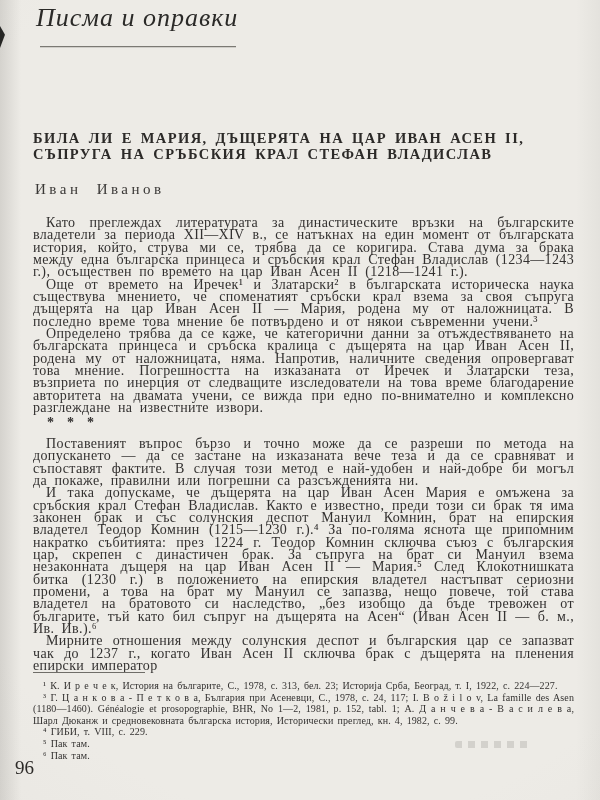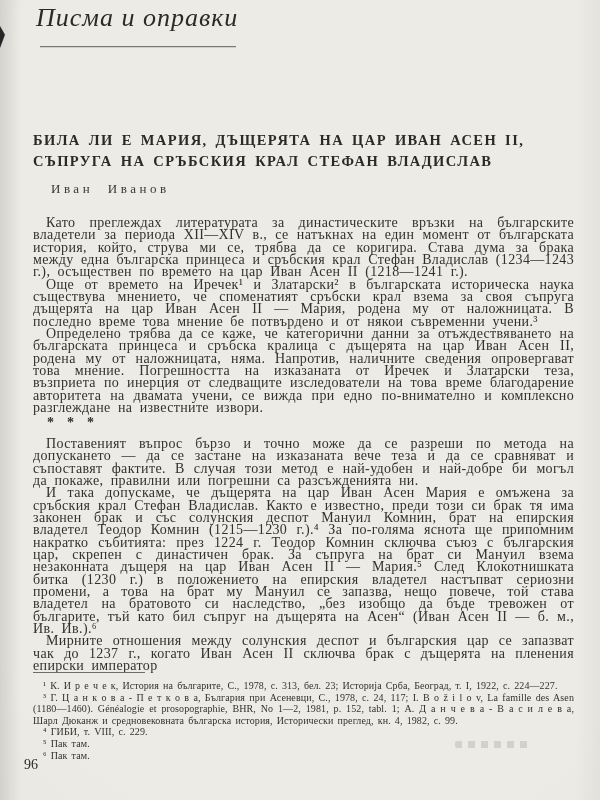--- a/index.html
+++ b/index.html
@@ -33,28 +33,27 @@
     color: #2b2a28;
     font-family: Liberation Serif, serif;
   }
   .header-rule {
     position: absolute; left: 40px; top: 46px; width: 196px; height: 1px;
     background: #7b7973;
     box-shadow: 0 1px 0 rgba(123,121,115,.25);
   }
   .article-title {
     position: absolute; left: 33px; top: 130px; width: 532px;
-    font-size: 14.5px; font-weight: bold; line-height: 21px;
+    font-size: 14.5px; font-weight: bold; line-height: 16px;
     letter-spacing: 1.4px; word-spacing: 3px; color: #2c2a28;
   }
   .article-author {
     position: absolute; left: 35px; top: 181px;
-    font-size: 13px; letter-spacing: 3.5px; word-spacing: 8px;
+    font-size: 15px; letter-spacing: 3.5px; word-spacing: 8px;
     color: #3a3836;
-    margin-left: 16px;
   }
   .article-body {
     position: absolute; left: 33px; top: 217px; width: 541px;
     font-size: 14px; line-height: 12.35px; text-align: justify;
     letter-spacing: .35px; word-spacing: 3.5px; color: #333130;
   }
   .article-body p { margin: 0; text-indent: 13px; }
   .separator {
     text-indent: 14px; letter-spacing: 3px; font-weight: bold;
     margin: 2px 0 9px 0; text-align: left;
@@ -62,22 +61,22 @@
   .footnote-block {
     position: absolute; left: 33px; top: 629px; width: 541px;
     font-size: 10px; line-height: 11.6px; text-align: justify;
     letter-spacing: .1px; word-spacing: 1.5px; color: #333130; margin-top: 43px;
   }
   .footnote-rule {
     width: 112px; height: 1px; background: #6f6d68; margin: 0 0 7px 0;
   }
   .footnote-block p { margin: 0; text-indent: 10px; }
   .page-number {
-    position: absolute; left: 24px; top: 757px;
-    font-size: 14px; color: #2c2a28;
+    position: absolute; left: 15px; top: 757px;
+    font-size: 19px; color: #2c2a28;
   }
 </style>
 </head>
 <body>
 
 <div class="page">
   <div class="vignette-left"></div>
   <div class="edge-mark"></div>
 
   <div class="section-header">Писма и оправки</div>

